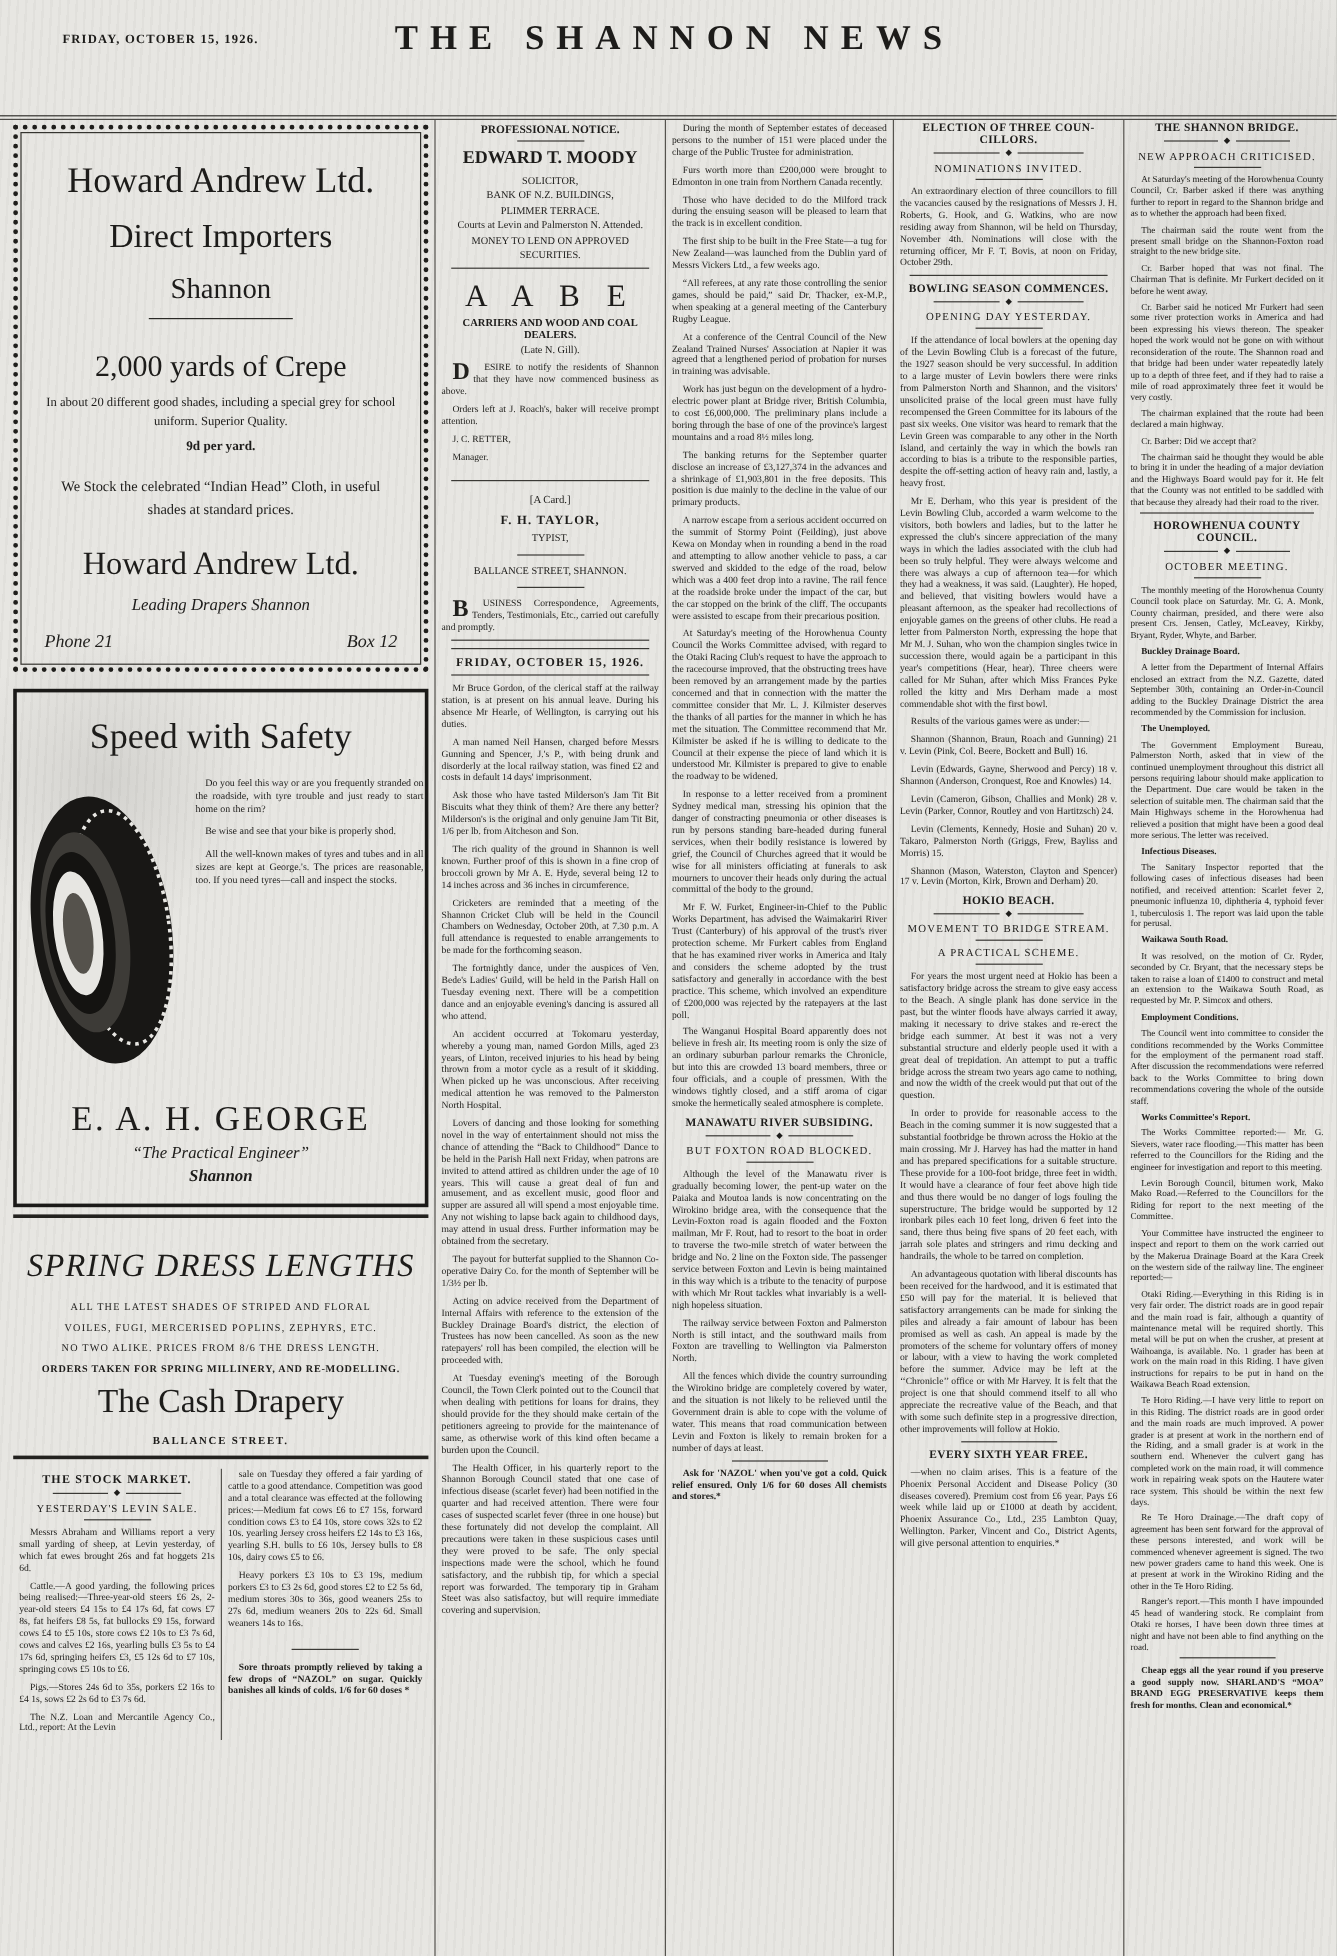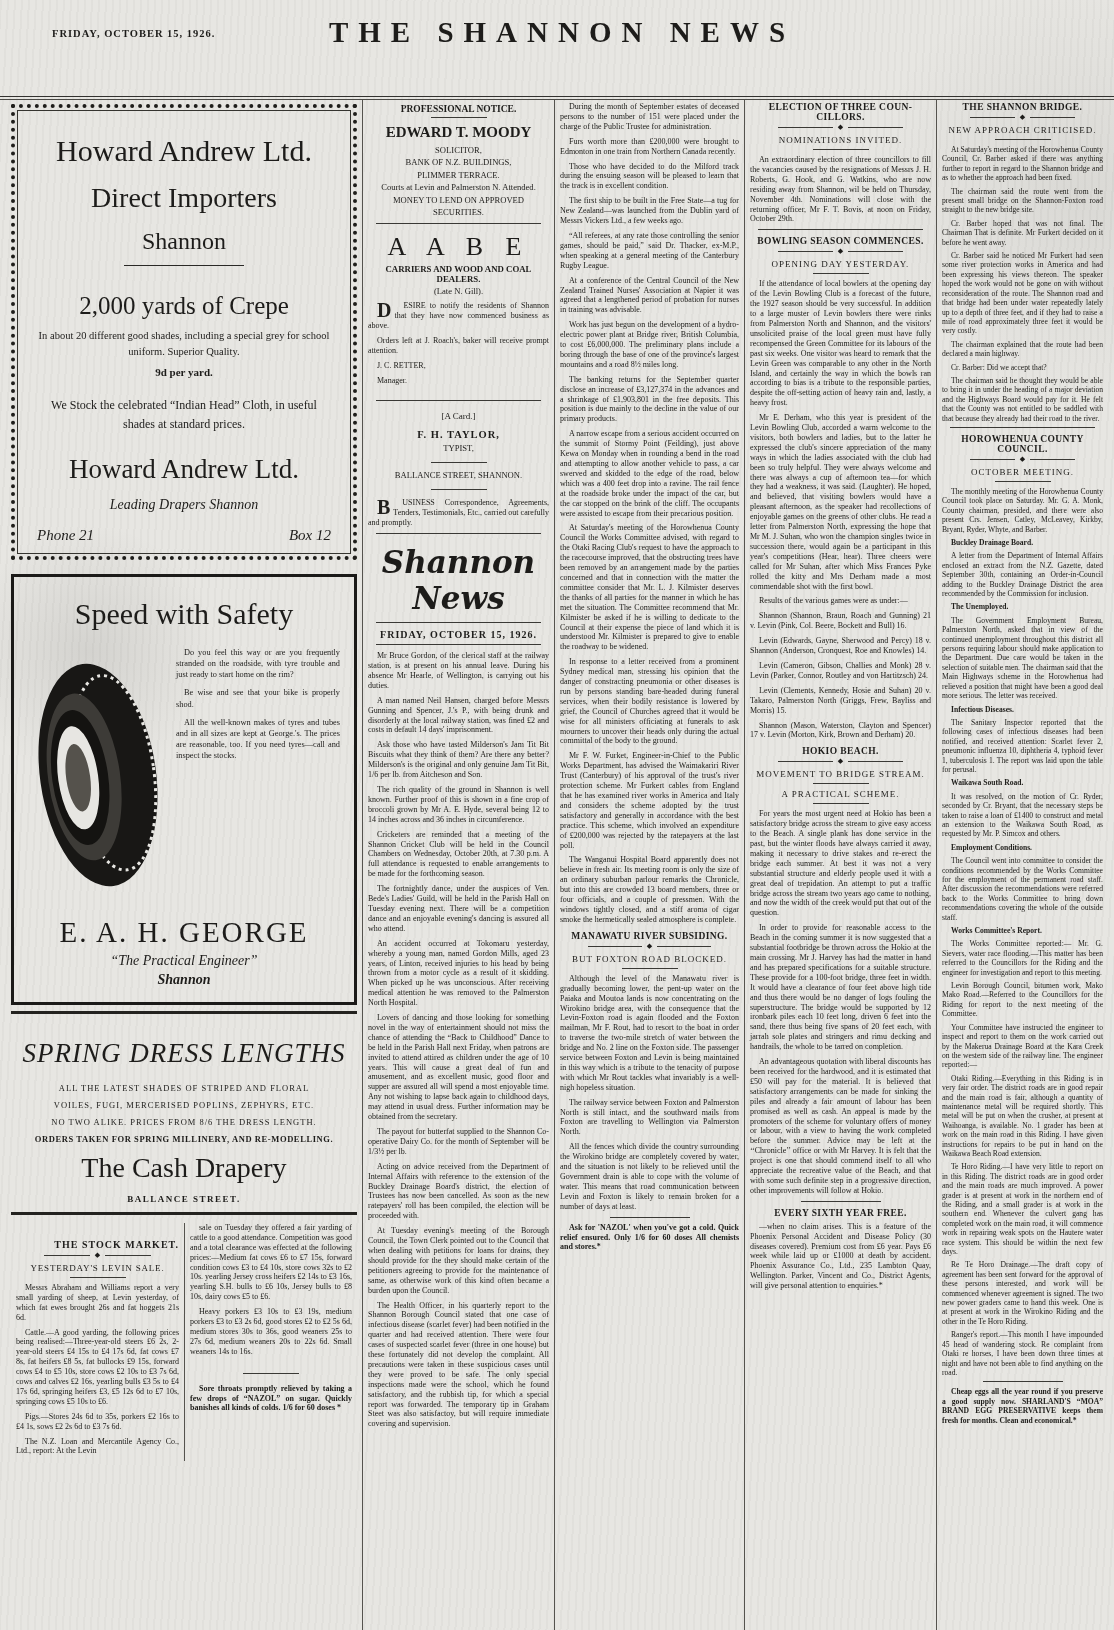--- a/index.html
+++ b/index.html
@@ -41,40 +41,40 @@
   .howard-h2{font-size:28px;margin:0 0 14px;}
   .howard-h3{font-size:24px;margin:0 0 10px;}
   .howard .mid{width:120px;border-top:1px solid #2a2926;margin:10px auto 26px;}
   .crepe{font-size:25px;margin:6px 0 8px;}
   .howard-sm{font-size:10.5px;line-height:1.5;margin:0 4px 6px;}
   .nineD{font-size:11px;font-weight:bold;margin:2px 0 18px;}
   .indian{font-size:12px;line-height:1.6;margin:0 8px 20px;}
   .howard-h4{font-size:27px;margin:4px 0 12px;}
   .leading{font-size:14px;font-style:italic;margin:0 0 14px;}
   .pbrow{display:flex;justify-content:space-between;font-size:15px;font-style:italic;padding:0 8px 2px;}
-  .speed{border:3px solid #1b1a18;margin-top:14px;padding:12px 14px 8px;}
+  .speed{border:3px solid #1b1a18;margin-top:14px;padding:12px 1px 8px;}
   .speed-h{font-size:30px;text-align:center;margin:8px 0 16px;}
   .speed-row{display:flex;gap:8px;}
   .tire{flex:0 0 140px;}
   .speed-txt{flex:1;}
   .speed-txt p{font-size:8.3px;line-height:1.35;text-align:justify;margin:0 0 7px;text-indent:8px;}
   .dropcap:first-letter{font-size:20px;font-weight:bold;float:left;line-height:.8;padding:1px 3px 0 0;}
   .george{font-size:29px;text-align:center;letter-spacing:2px;margin:10px 0 4px;}
   .practical{font-size:14px;font-style:italic;text-align:center;margin:0 0 3px;}
   .gshannon{font-size:14px;font-style:italic;font-weight:bold;text-align:center;margin:0 0 6px;}
   .spring{margin-top:10px;padding-top:6px;}
   .spring-h{font-size:27px;font-style:italic;text-align:center;letter-spacing:1px;margin:8px 0 14px;}
   .spring-ln{font-size:8.5px;text-align:center;letter-spacing:1px;margin:0 0 7px;}
   .spring-b{font-size:8.5px;font-weight:bold;text-align:center;letter-spacing:.6px;margin:2px 16px 8px;}
   .cash{font-size:28px;text-align:center;margin:2px 0 10px;}
   .ballance{font-size:9px;font-weight:bold;text-align:center;letter-spacing:1.5px;margin-bottom:8px;}
   .stockwrap{display:flex;margin-top:8px;}
   .stockcol{width:50%;padding:0 5px;box-sizing:border-box;}
   .stockcol+.stockcol{border-left:1px solid #55534e;}
-  .stock-h{font-size:10px;font-weight:bold;text-align:right;letter-spacing:1px;margin:16px 0 2px;}
+  .stock-h{font-size:10px;font-weight:bold;text-align:center;letter-spacing:1px;margin:4px 0 2px;}
   .stock-sub{font-size:9px;text-align:center;letter-spacing:.8px;margin:4px 0 4px;}
   
   .pn-h{font-size:9.5px;font-weight:bold;text-align:center;margin:4px 0 2px;}
   .moody{font-size:15px;font-weight:bold;text-align:center;margin:6px 0 3px;}
   .nl{font-size:8.6px;text-align:center;line-height:1.45;margin:0;}
   .aabe{font-size:26px;text-align:center;letter-spacing:8px;margin:8px 0 2px;}
   .aabe-sub{font-size:8.8px;font-weight:bold;text-align:center;margin:0 0 1px;}
   .card{font-size:9px;text-align:center;margin:10px 0 8px;}
   .taylor{font-size:10.5px;font-weight:bold;text-align:center;letter-spacing:1px;margin:0 0 2px;}
   .sn-mast{font-size:31px;font-weight:bold;font-style:italic;text-align:center;margin:10px 0 6px;font-family:"DejaVu Serif",serif;}
@@ -194,21 +194,20 @@
 
       <div class="card">[A Card.]</div>
       <div class="taylor">F. H. TAYLOR,</div>
       <div class="nl">TYPIST,</div>
       <div class="shortrule" style="margin-top:8px"></div>
       <div class="nl" style="margin-top:6px">BALLANCE STREET, SHANNON.</div>
       <div class="shortrule" style="margin-top:8px"></div>
       <p class="b nohang dropcap" style="margin-top:8px">BUSINESS Correspondence, Agreements, Tenders, Testimonials, Etc., carried out carefully and promptly.</p>
       <div class="longrule"></div>
 
-      <div class="sn-mast">Shannon News</div>
       <div class="longrule"></div>
       <div class="sn-date">FRIDAY, OCTOBER 15, 1926.</div>
       <div class="longrule"></div>
 
       <p class="b">Mr Bruce Gordon, of the clerical staff at the railway station, is at present on his annual leave. During his absence Mr Hearle, of Wellington, is carrying out his duties.</p>
       <p class="b">A man named Neil Hansen, charged before Messrs Gunning and Spencer, J.'s P., with being drunk and disorderly at the local railway station, was fined £2 and costs in default 14 days' imprisonment.</p>
       <p class="b">Ask those who have tasted Milderson's Jam Tit Bit Biscuits what they think of them? Are there any better? Milderson's is the original and only genuine Jam Tit Bit, 1/6 per lb. from Aitcheson and Son.</p>
       <p class="b">The rich quality of the ground in Shannon is well known. Further proof of this is shown in a fine crop of broccoli grown by Mr A. E. Hyde, several being 12 to 14 inches across and 36 inches in circumference.</p>
       <p class="b">Cricketers are reminded that a meeting of the Shannon Cricket Club will be held in the Council Chambers on Wednesday, October 20th, at 7.30 p.m. A full attendance is requested to enable arrangements to be made for the forthcoming season.</p>
       <p class="b">The fortnightly dance, under the auspices of Ven. Bede's Ladies' Guild, will be held in the Parish Hall on Tuesday evening next. There will be a competition dance and an enjoyable evening's dancing is assured all who attend.</p>

